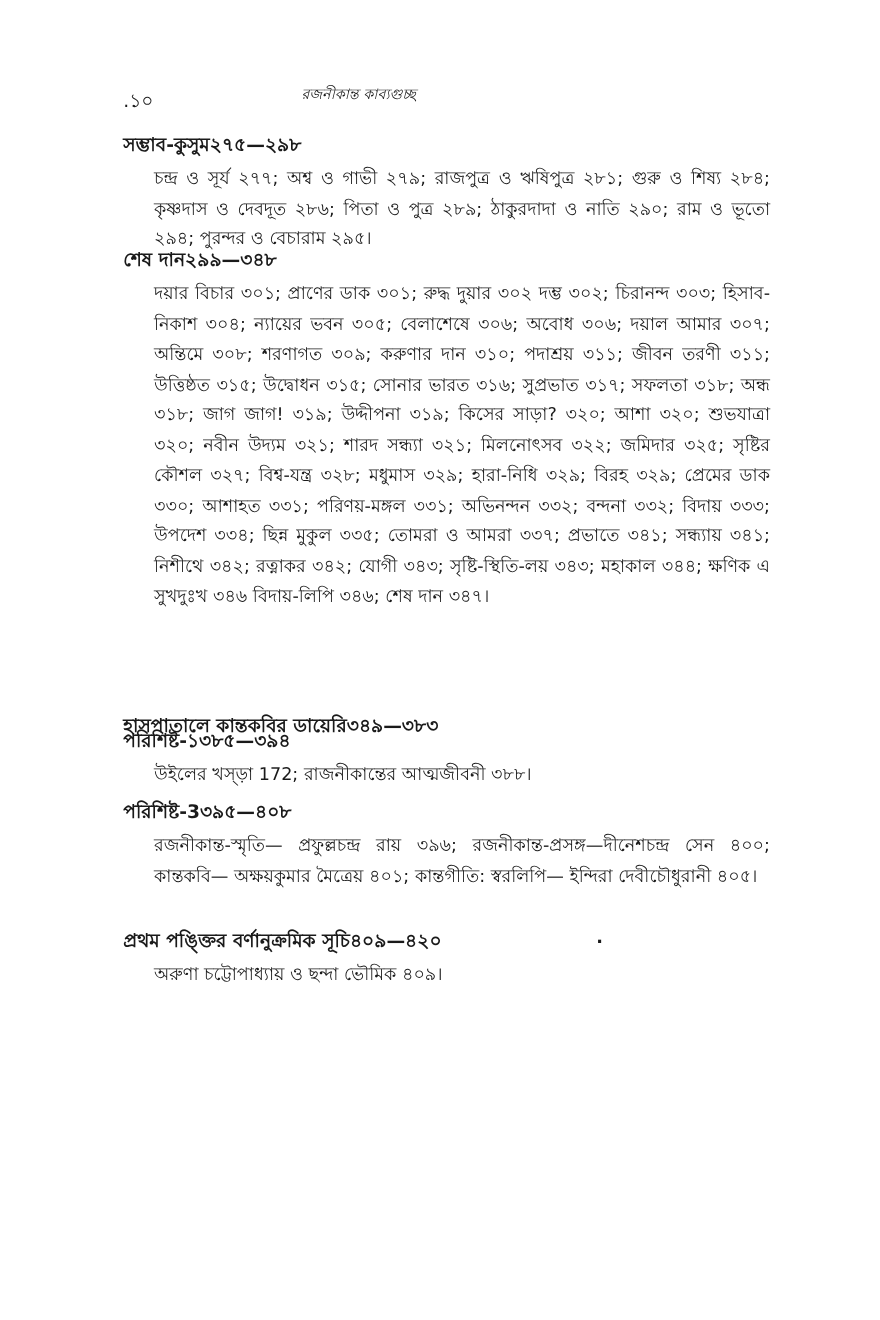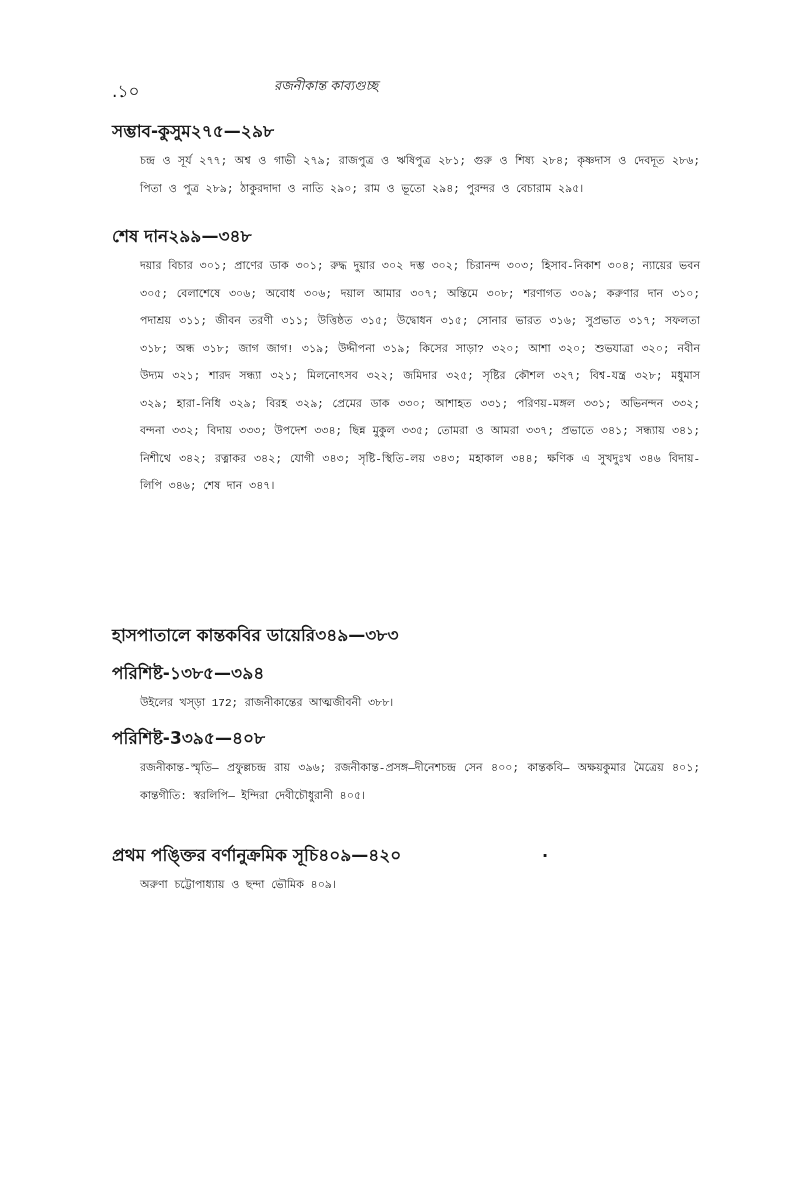--- a/index.html
+++ b/index.html
@@ -7,21 +7,21 @@
     width: 800px; height: 1200px; background: #ffffff; position: relative; overflow: hidden;
     font-family: "DejaVu Sans", sans-serif; color: #1a1a1a;
   }
   .page-num { position: absolute; left: 112px; top: 78px; font-size: 17px; }
   .running-head { position: absolute; left: 0; width: 652px; top: 76px; text-align: center; font-size: 13px; font-style: italic; }
   .section { position: absolute; left: 112px; width: 588px; }
   .sec-head { display: flex; justify-content: flex-start; align-items: baseline; height: 30px; }
   .sec-title { font-weight: bold; font-size: 17px; }
   .sec-range { font-weight: bold; font-size: 17px; }
   .sec-dot { position: absolute; left: 430px; font-weight: bold; }
-  .sec-body { margin-left: 28px; font-size: 11px; line-height: 27.5px; text-align: justify; text-align-last: left; font-family: Liberation Mono, monospace; }
+  .sec-body { margin-left: 28px; font-size: 16px; line-height: 27.5px; text-align: justify; text-align-last: left; }
 </style>
 </head>
 <body>
 
 <div>
   <div class="page-num">.১০</div>
   <div class="running-head">রজনীকান্ত কাব্যগুচ্ছ</div>
 
   <div class="section" style="top:118px">
     <div class="sec-head">
@@ -32,21 +32,21 @@
   </div>
 
   <div class="section" style="top:223px">
     <div class="sec-head">
       <span class="sec-title">শেষ দান</span>
       <span class="sec-range">২৯৯—৩৪৮</span>
     </div>
     <div class="sec-body">দয়ার বিচার ৩০১; প্রাণের ডাক ৩০১; রুদ্ধ দুয়ার ৩০২ দম্ভ ৩০২; চিরানন্দ ৩০৩; হিসাব-নিকাশ ৩০৪; ন্যায়ের ভবন ৩০৫; বেলাশেষে ৩০৬; অবোধ ৩০৬; দয়াল আমার ৩০৭; অন্তিমে ৩০৮; শরণাগত ৩০৯; করুণার দান ৩১০; পদাশ্রয় ৩১১; জীবন তরণী ৩১১; উত্তিষ্ঠত ৩১৫; উদ্বোধন ৩১৫; সোনার ভারত ৩১৬; সুপ্রভাত ৩১৭; সফলতা ৩১৮; অন্ধ ৩১৮; জাগ জাগ! ৩১৯; উদ্দীপনা ৩১৯; কিসের সাড়া? ৩২০; আশা ৩২০; শুভযাত্রা ৩২০; নবীন উদ্যম ৩২১; শারদ সন্ধ্যা ৩২১; মিলনোৎসব ৩২২; জমিদার ৩২৫; সৃষ্টির কৌশল ৩২৭; বিশ্ব-যন্ত্র ৩২৮; মধুমাস ৩২৯; হারা-নিধি ৩২৯; বিরহ ৩২৯; প্রেমের ডাক ৩৩০; আশাহত ৩৩১; পরিণয়-মঙ্গল ৩৩১; অভিনন্দন ৩৩২; বন্দনা ৩৩২; বিদায় ৩৩৩; উপদেশ ৩৩৪; ছিন্ন মুকুল ৩৩৫; তোমরা ও আমরা ৩৩৭; প্রভাতে ৩৪১; সন্ধ্যায় ৩৪১; নিশীথে ৩৪২; রত্নাকর ৩৪২; যোগী ৩৪৩; সৃষ্টি-স্থিতি-লয় ৩৪৩; মহাকাল ৩৪৪; ক্ষণিক এ সুখদুঃখ ৩৪৬ বিদায়-লিপি ৩৪৬; শেষ দান ৩৪৭।</div>
   </div>
 
-  <div class="section" style="top:622px">
+  <div class="section" style="top:646px">
     <div class="sec-head">
       <span class="sec-title">হাসপাতালে কান্তকবির ডায়েরি</span>
       <span class="sec-range">৩৪৯—৩৮৩</span>
     </div>
   </div>
 
   <div class="section" style="top:660px">
     <div class="sec-head">
       <span class="sec-title">পরিশিষ্ট-১</span>
       <span class="sec-range">৩৮৫—৩৯৪</span>

